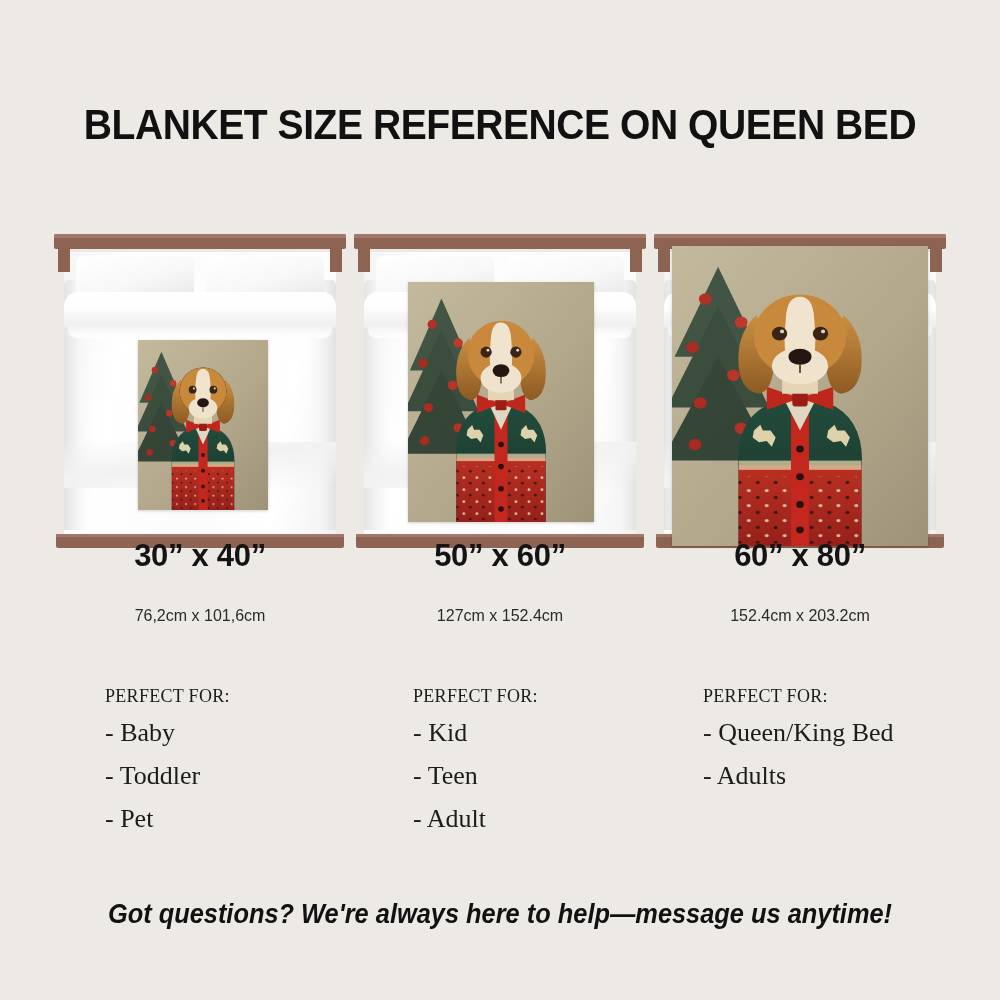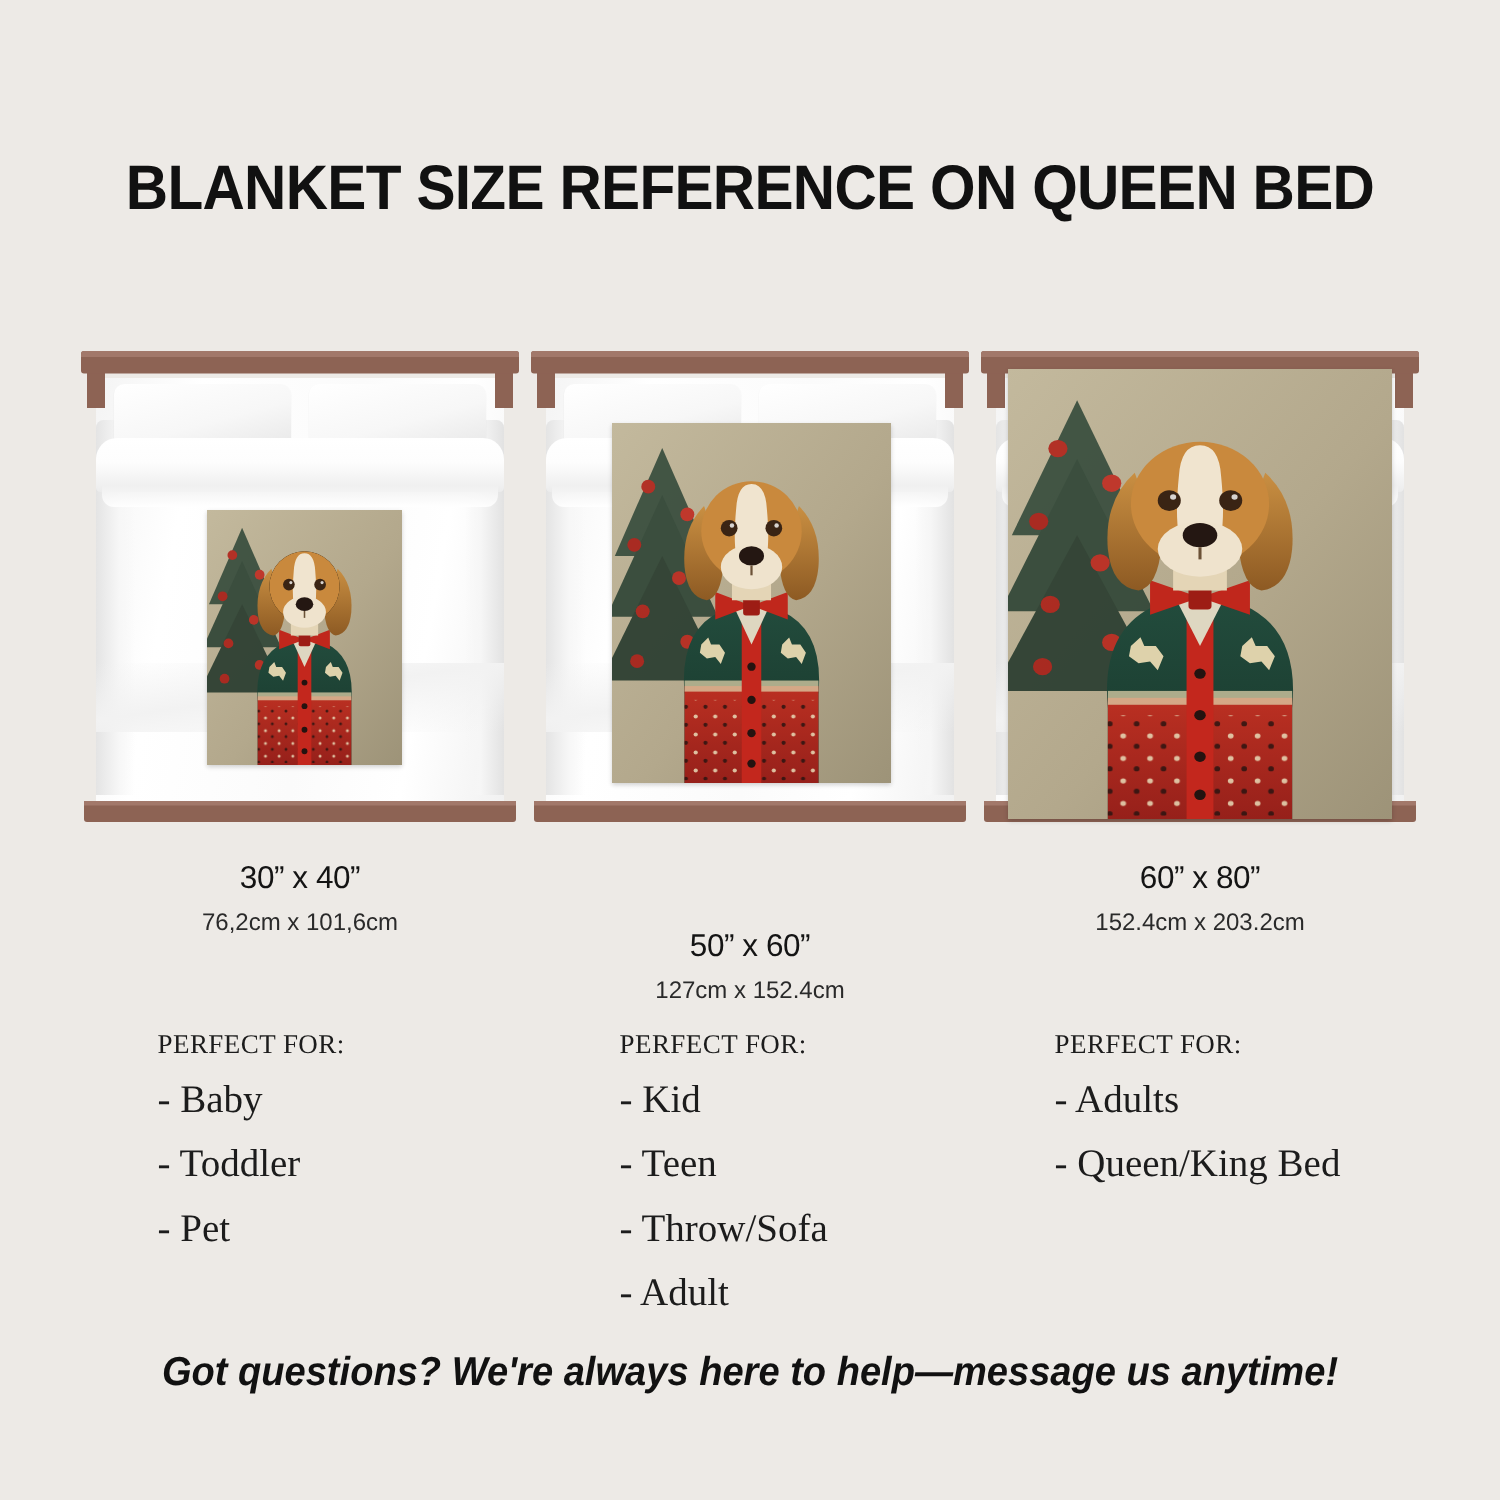--- a/index.html
+++ b/index.html
@@ -182,40 +182,40 @@
   .blanket-s { left: 88px;  top: 108px; width: 130px; height: 170px; }
   .blanket-m { left: 58px;  top: 50px;  width: 186px; height: 240px; }
   .blanket-l { left: 22px;  top: 14px;  width: 256px; height: 300px; }
 
   .art { position: absolute; inset: 0; }
   .art svg { display: block; width: 100%; height: 100%; }
 
   
   .size-in {
     position: absolute;
-    top: 574px;
+    top: 538px;
     width: 300px;
     text-align: center;
     font-family: "Liberation Sans", sans-serif;
-    font-weight: normal;
-    font-size: 21px;
+    font-weight: bold;
+    font-size: 31px;
     color: #141414;
     letter-spacing: -0.3px;
   }
   .size-cm {
     position: absolute;
     top: 607px;
     width: 300px;
     text-align: center;
     font-family: "Liberation Sans", sans-serif;
     font-size: 16px;
     color: #2a2a2a;
   }
   .c1 { left: 50px; }
-  .c2 { left: 350px; margin-top: 45px; }
+  .c2 { left: 350px; }
   .c3 { left: 650px; }
 
   
   .pf {
     position: absolute;
     top: 686px;
     width: 290px;
     font-family: "Liberation Serif", serif;
     color: #1c1c1c;
   }
@@ -551,25 +551,24 @@
     <div class="pf-head">PERFECT FOR:</div>
     <div class="pf-item">- Baby</div>
     <div class="pf-item">- Toddler</div>
     <div class="pf-item">- Pet</div>
   </div>
 
   <div class="pf pf-2">
     <div class="pf-head">PERFECT FOR:</div>
     <div class="pf-item">- Kid</div>
     <div class="pf-item">- Teen</div>
-    <div class="pf-item">- Throw/Sofa</div>
     <div class="pf-item">- Adult</div>
   </div>
 
   <div class="pf pf-3">
     <div class="pf-head">PERFECT FOR:</div>
+    <div class="pf-item">- Queen/King Bed</div>
     <div class="pf-item">- Adults</div>
-    <div class="pf-item">- Queen/King Bed</div>
   </div>
 
   <div class="footer">Got questions? We're always here to help—message us anytime!</div>
 
 </div>
 
 </body></html>

